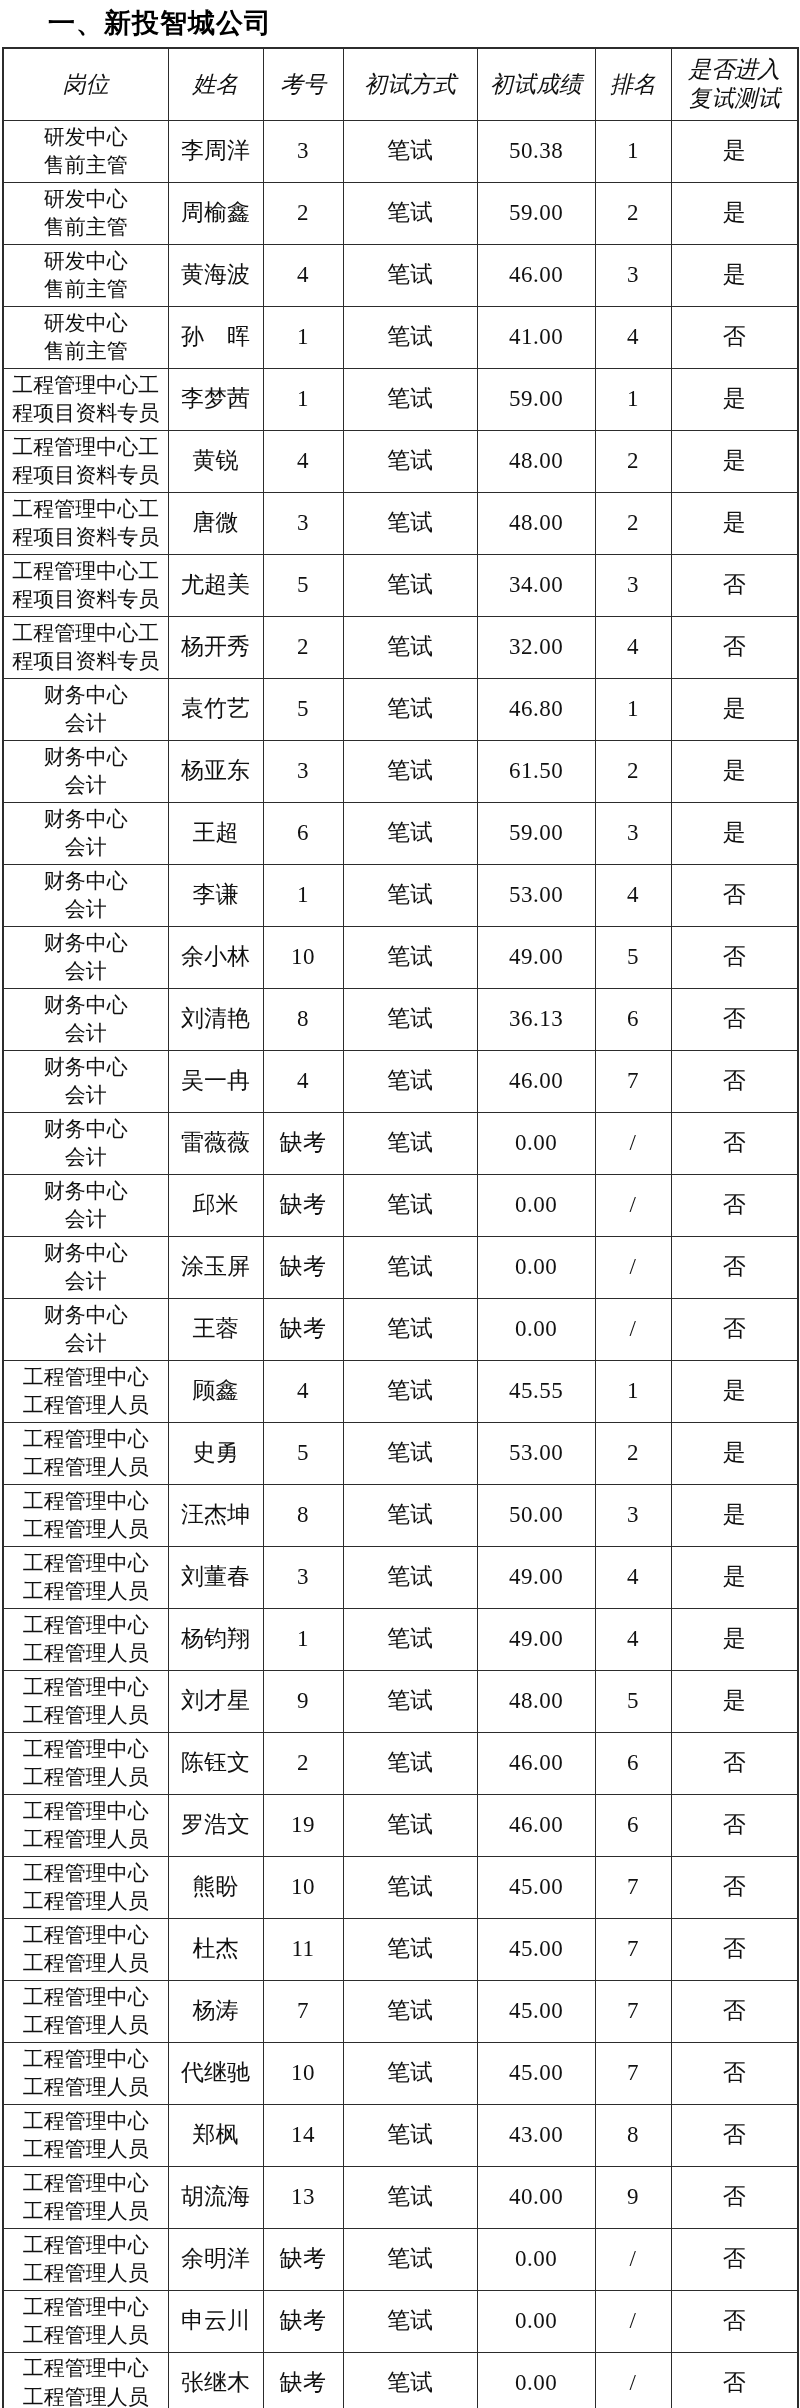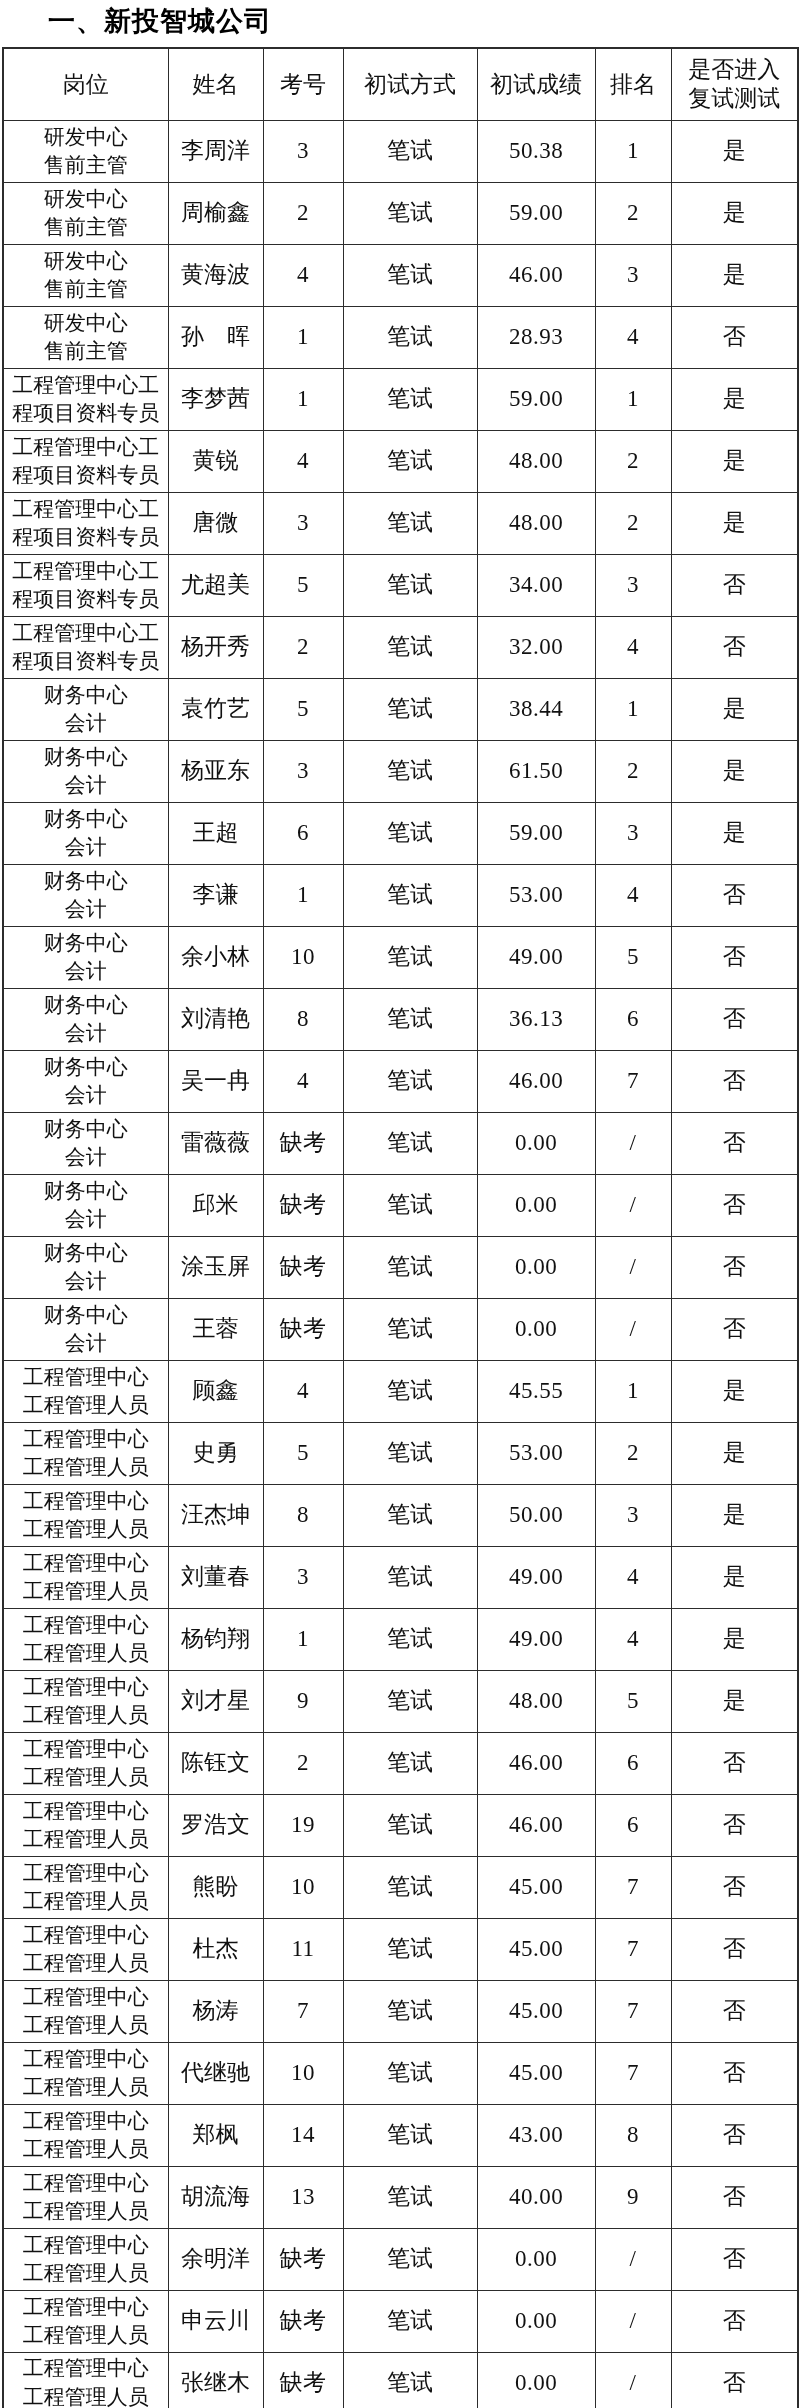--- a/index.html
+++ b/index.html
@@ -2,39 +2,39 @@
 <html lang="zh"><head>
 <meta charset="utf-8">
 <style>
   html,body { margin:0; padding:0; }
   body {
     width:800px; height:2408px; background:#ffffff; color:#111;
     font-family:"Liberation Serif","DejaVu Serif",serif;
     overflow:hidden;
   }
   .doc-title {
-    font-family:Liberation Mono, monospace;
+    font-family:Liberation Sans, sans-serif;
     font-weight:bold; font-size:27px; color:#000;
     margin:6px 0 7px 48px; line-height:34px; letter-spacing:1px;
   }
   table.results {
     border-collapse:collapse; table-layout:fixed;
     width:795px; margin-left:2px;
     border:2px solid #2c2c2c;
   }
   th, td {
     border:1px solid #2c2c2c;
     text-align:center; vertical-align:middle;
     padding:1px 2px;
     font-weight:normal;
     font-size:23px; line-height:1.28;
     white-space:pre-line;
     overflow:hidden;
   }
-  thead tr { height:72px; }
+  thead tr { height:72px;font-style:italic; }
   tbody tr { height:62px; }
   td.cell-position { font-size:21px; line-height:1.35; }
   td.cell-score, td.cell-exam_no, td.cell-rank { letter-spacing:0.5px; }
 </style>
 </head>
 <body>
 
 <div class="doc-title">一、新投智城公司</div>
 
 <table class="results">
@@ -89,21 +89,21 @@
         <td class="cell-score">46.00</td>
         <td class="cell-rank">3</td>
         <td class="cell-enter_retest">是</td>
       </tr>
       <tr>
         <td class="cell-position">研发中心
 售前主管</td>
         <td class="cell-name">孙　晖</td>
         <td class="cell-exam_no">1</td>
         <td class="cell-method">笔试</td>
-        <td class="cell-score">28.93</td>
+        <td class="cell-score">41.00</td>
         <td class="cell-rank">4</td>
         <td class="cell-enter_retest">否</td>
       </tr>
       <tr>
         <td class="cell-position">工程管理中心工
 程项目资料专员</td>
         <td class="cell-name">李梦茜</td>
         <td class="cell-exam_no">1</td>
         <td class="cell-method">笔试</td>
         <td class="cell-score">59.00</td>
@@ -149,21 +149,21 @@
         <td class="cell-score">32.00</td>
         <td class="cell-rank">4</td>
         <td class="cell-enter_retest">否</td>
       </tr>
       <tr>
         <td class="cell-position">财务中心
 会计</td>
         <td class="cell-name">袁竹艺</td>
         <td class="cell-exam_no">5</td>
         <td class="cell-method">笔试</td>
-        <td class="cell-score">38.44</td>
+        <td class="cell-score">46.80</td>
         <td class="cell-rank">1</td>
         <td class="cell-enter_retest">是</td>
       </tr>
       <tr>
         <td class="cell-position">财务中心
 会计</td>
         <td class="cell-name">杨亚东</td>
         <td class="cell-exam_no">3</td>
         <td class="cell-method">笔试</td>
         <td class="cell-score">61.50</td>

